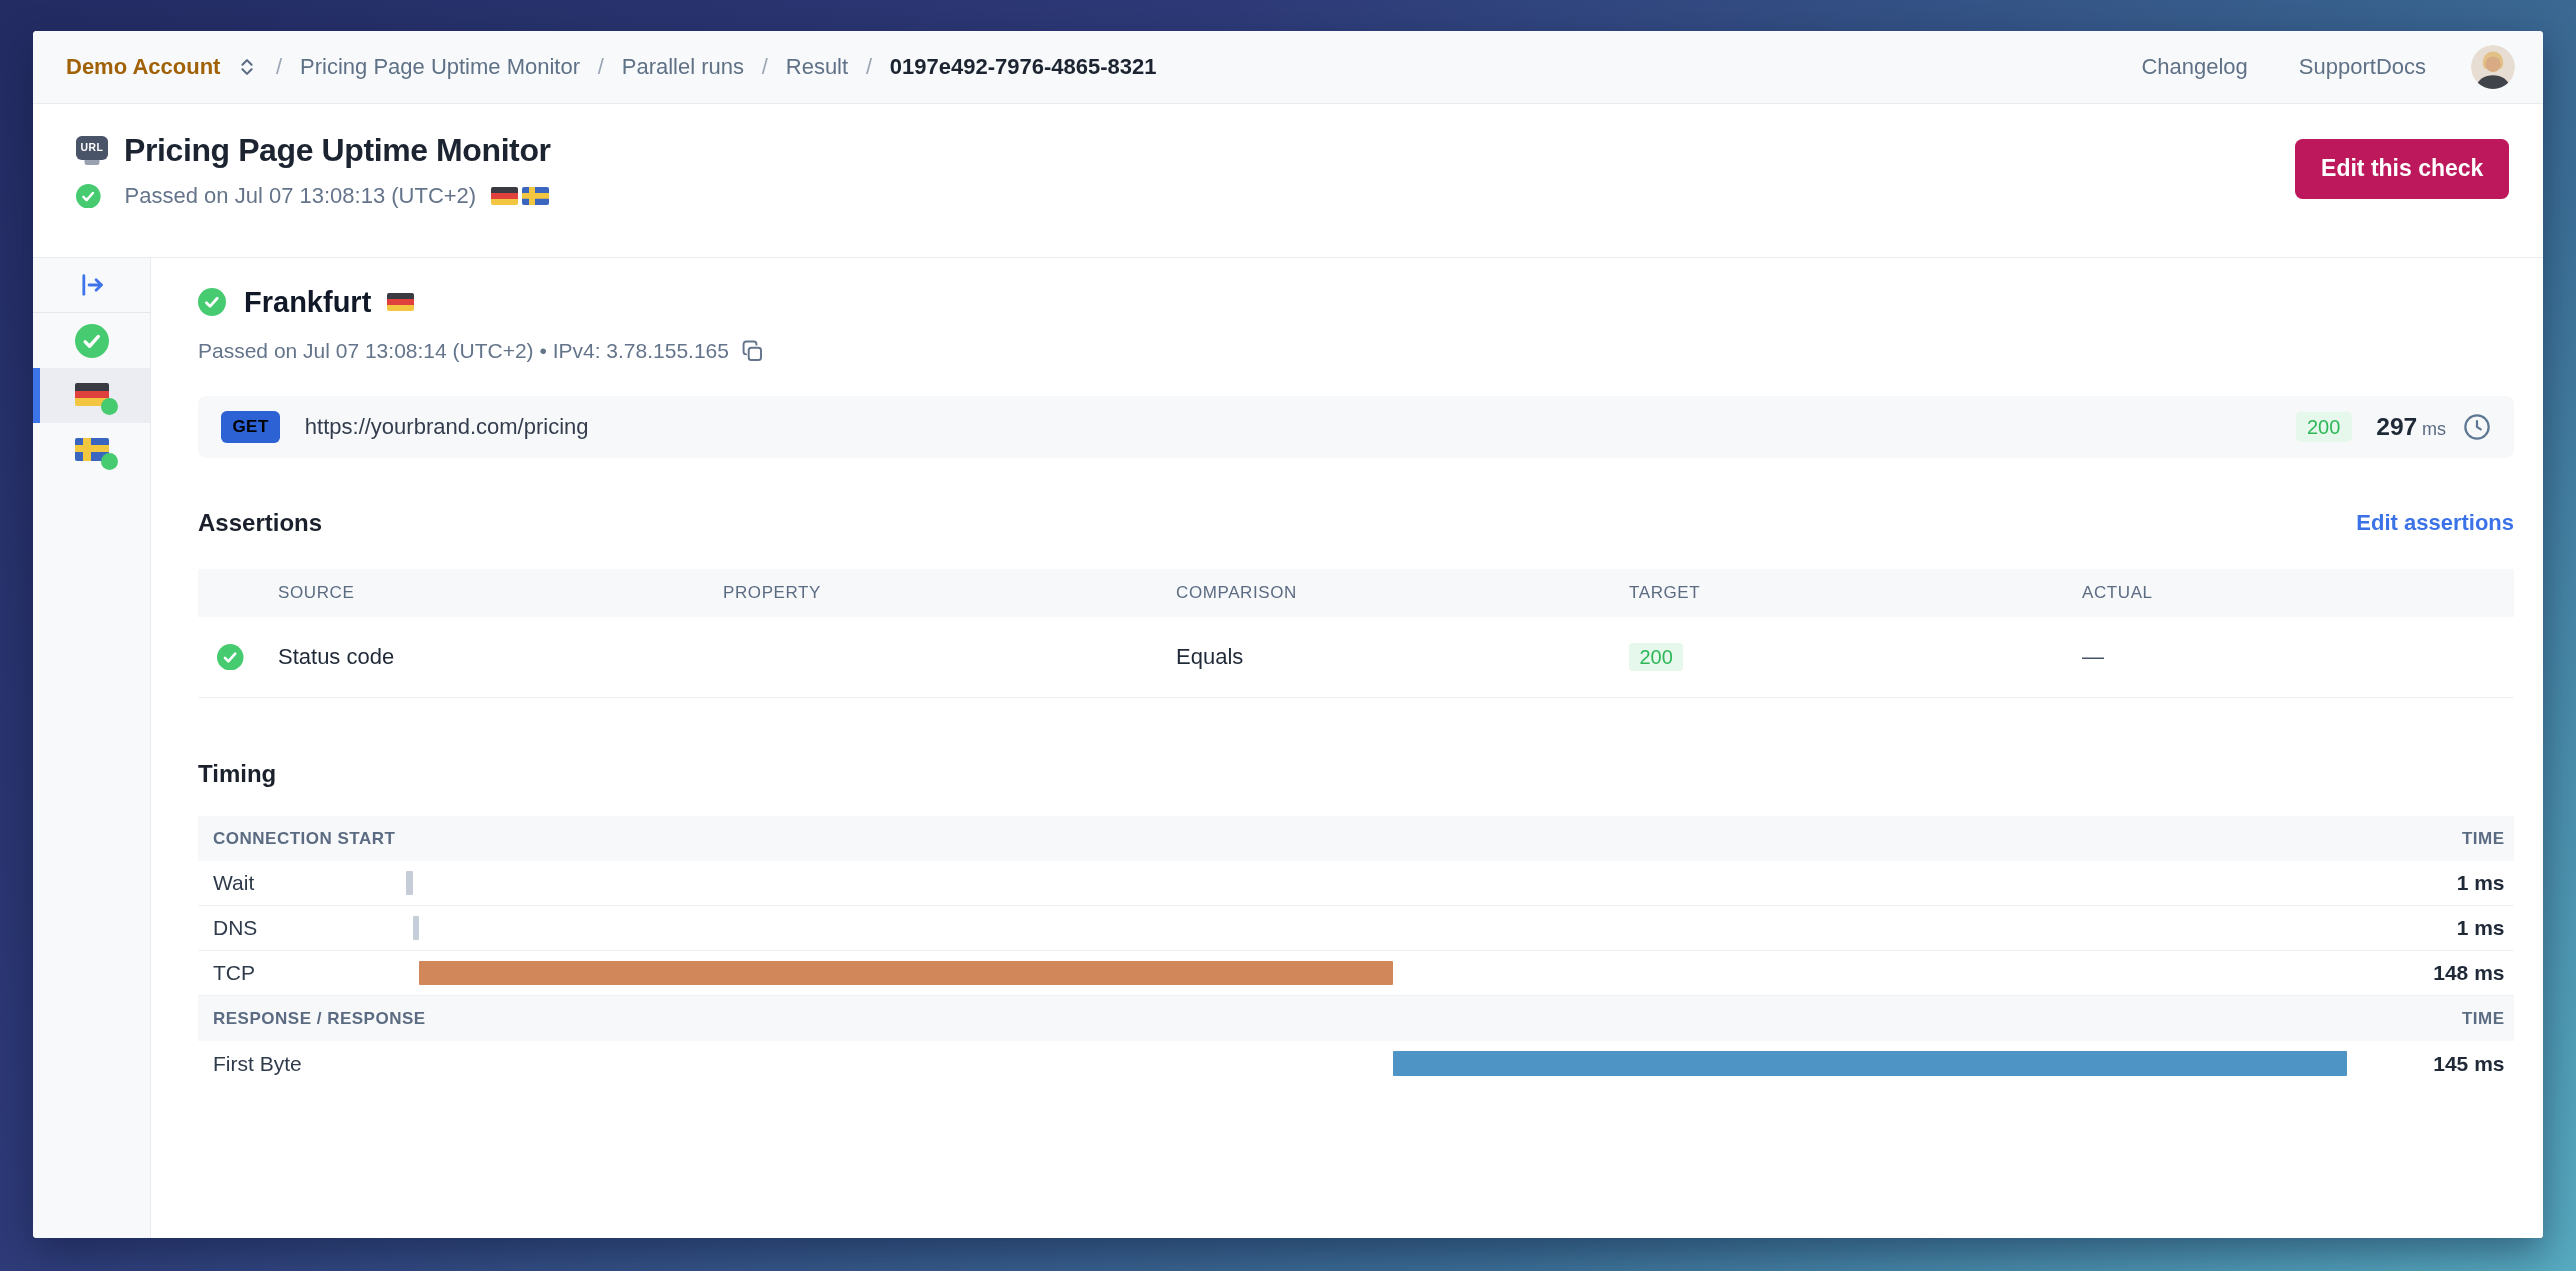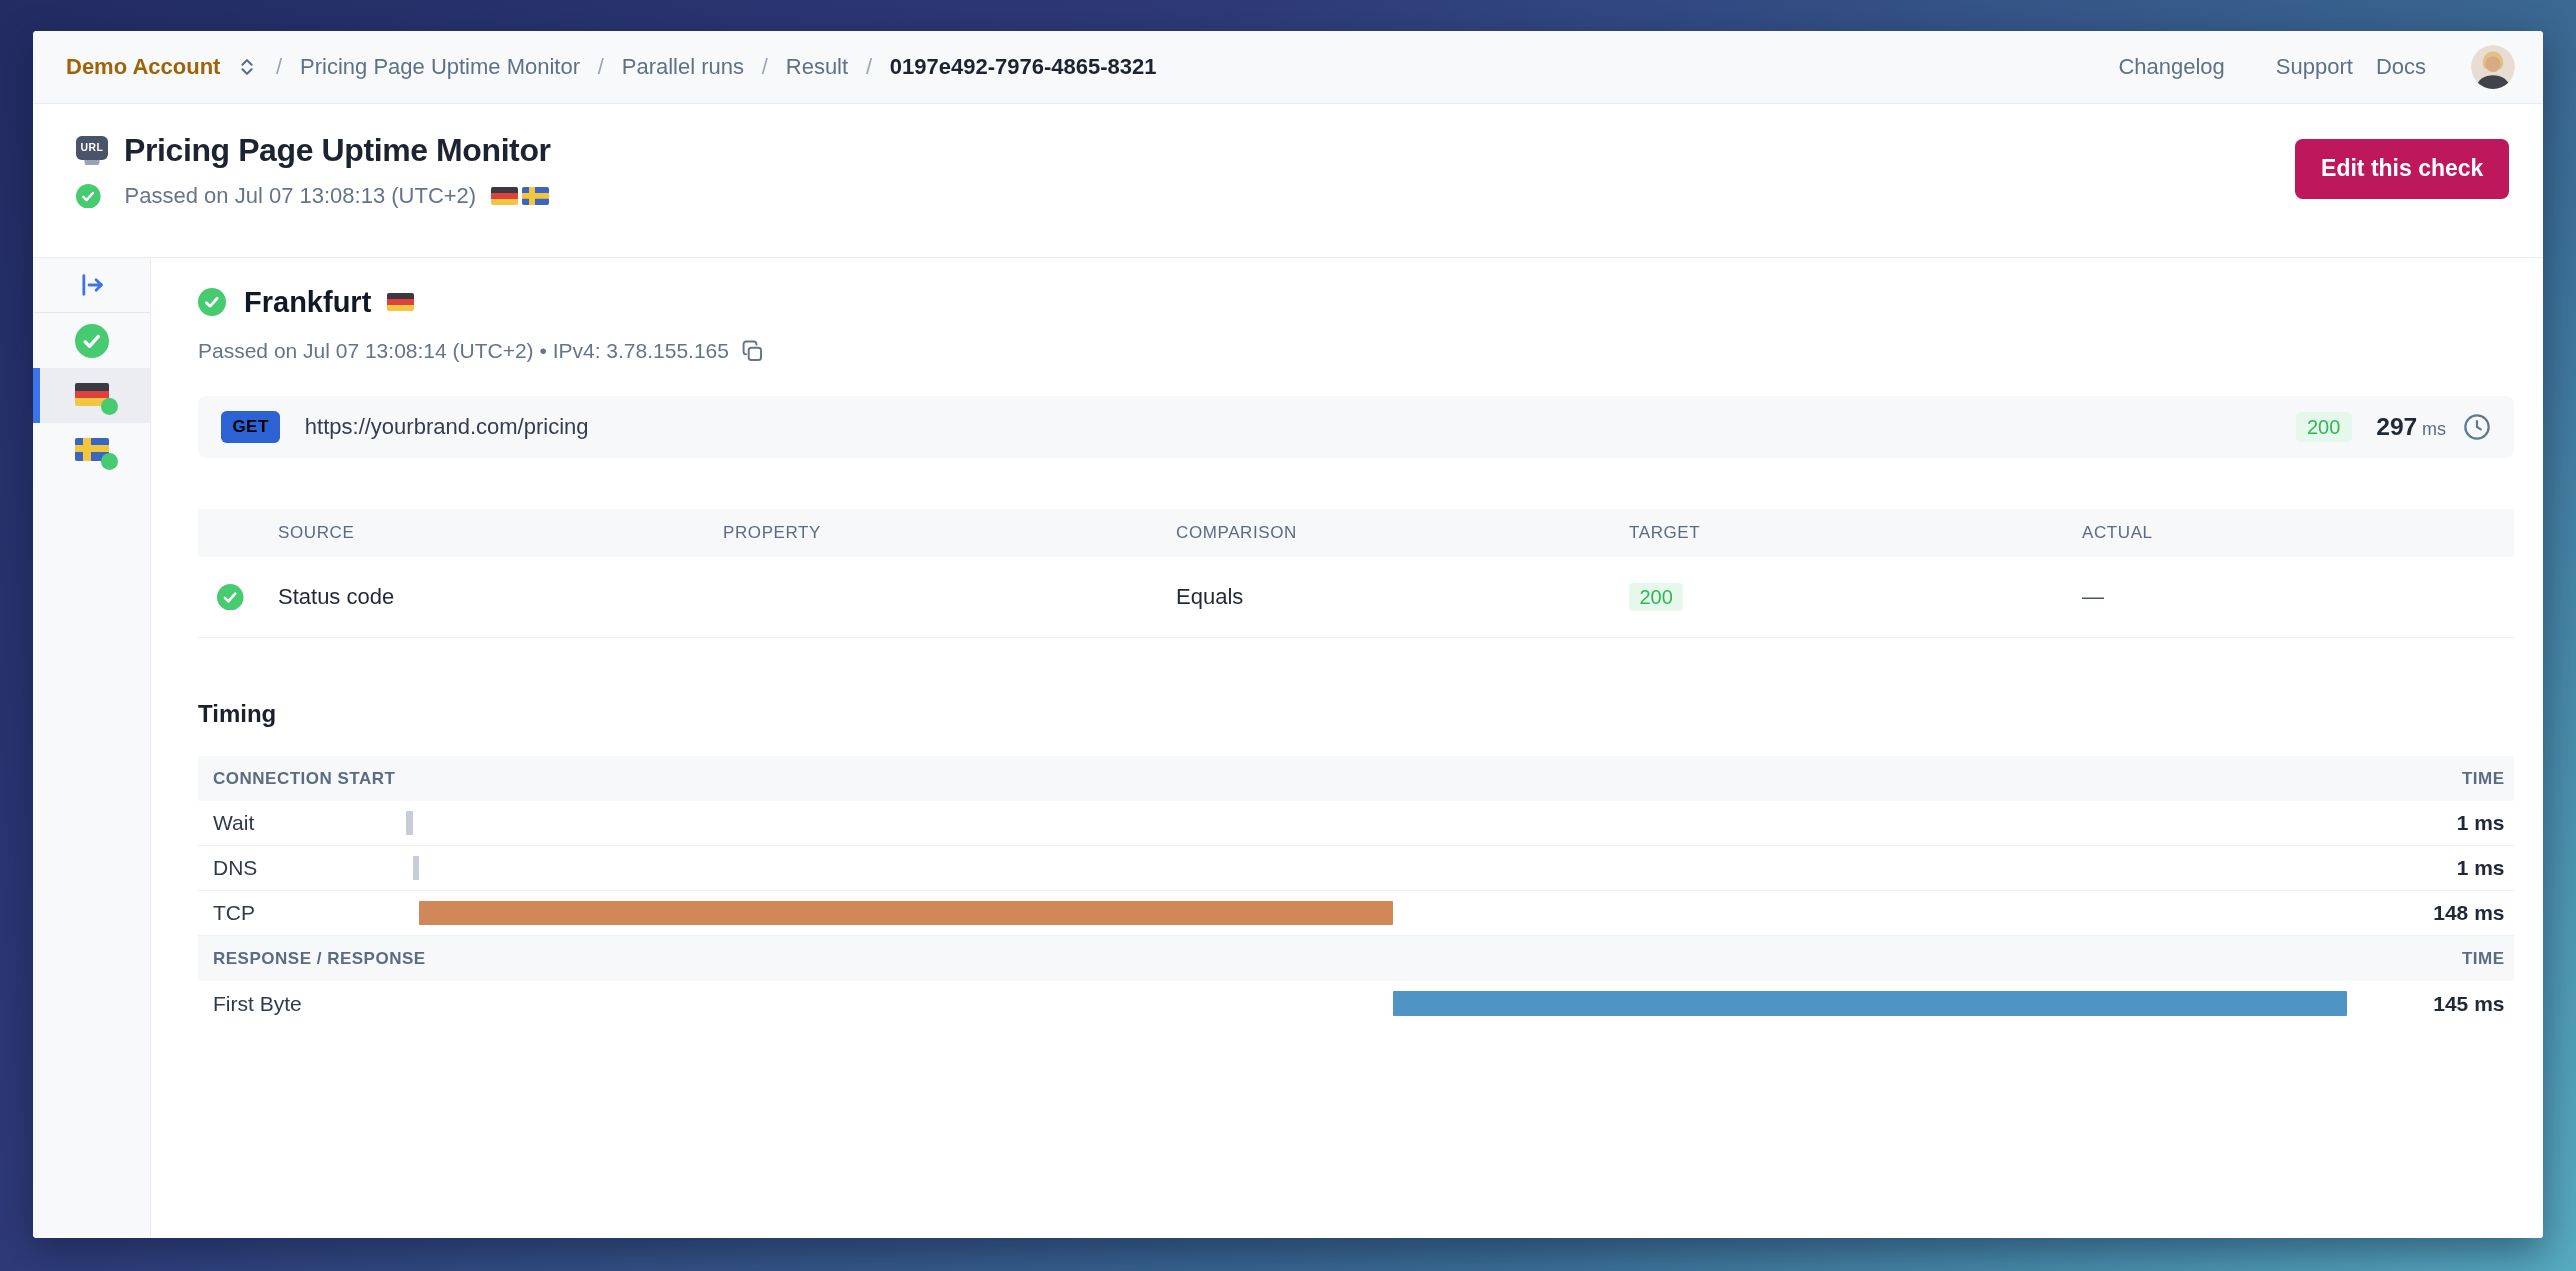--- a/index.html
+++ b/index.html
@@ -22,21 +22,21 @@
   }
   .breadcrumb { display:flex; align-items:center; gap:14px; }
   .bc-account { font-weight:700; color:#a16207; }
   .bc-switch { width:22px; height:22px; margin-left:1.9px; cursor:pointer; }
   .bc-sep { color:#9aa6b5; margin:0 3.8px; }
   .bc-link { color:#5f7186; text-decoration:none; cursor:pointer; }
   .bc-current { font-weight:700; color:#1b2430; }
   .topnav { margin-left:auto; display:flex; align-items:center; }
   .topnav a { color:#5f7186; text-decoration:none; cursor:pointer; }
   .nav-changelog { margin-right:51px; }
-  .nav-support { margin-right:23px; }
+  .nav-support { }
   .nav-docs { margin-right:45px; }
   .avatar { width:44px; height:44px; border-radius:50%; overflow:hidden; flex:0 0 44px; cursor:pointer; }
   
   .titlebar {
     flex:0 0 154px; background:#fff; border-bottom:0.9px solid #e9ebf0;
     display:flex; justify-content:space-between; align-items:flex-start;
     padding:28px 34px 0 43px;
   }
   .title-row { display:flex; align-items:center; }
   .url-icon { width:32px; height:30px; position:relative; flex:0 0 32px; }
@@ -238,20 +238,24 @@
           <span class="status-badge">200</span>
           <span class="req-duration"><span>297</span><span class="unit">ms</span></span>
           <svg class="clock-icon" viewBox="0 0 24 24" fill="none" stroke="#5d7892" stroke-width="1.9" stroke-linecap="round">
               <circle cx="12" cy="12" r="10"></circle>
               <path d="M12 7v5l3.2 2"></path>
             </svg>
         </span>
       </div>
 
       <section class="assertions-sec">
+        <div class="section-head">
+          <h3>Assertions</h3>
+          <a class="link">Edit assertions</a>
+        </div>
         <div class="atable">
           <div class="agrid ahead">
             <span></span>
             <span>SOURCE</span>
             <span>PROPERTY</span>
             <span>COMPARISON</span>
             <span>TARGET</span>
             <span>ACTUAL</span>
           </div>
           <div class="agrid arow">

